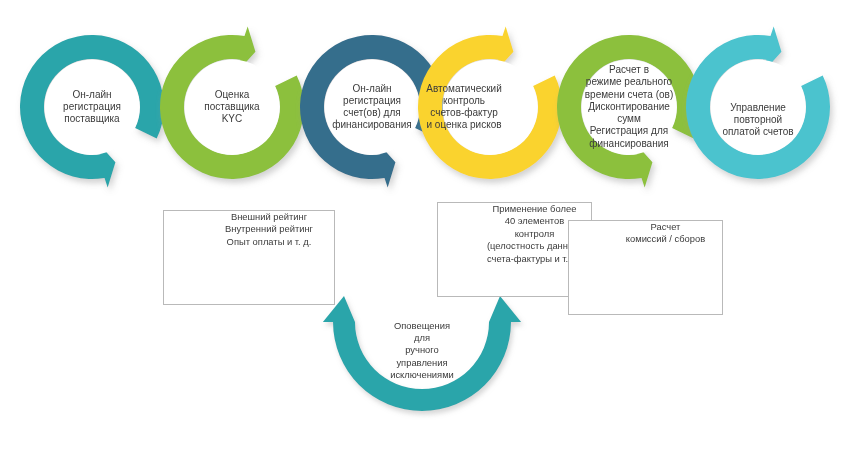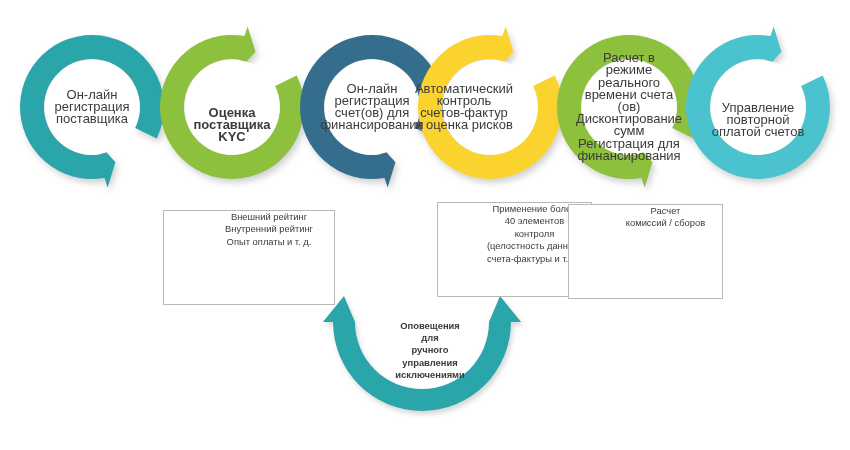--- a/index.html
+++ b/index.html
@@ -5,21 +5,21 @@
   html,body{margin:0;padding:0;}
   body{
     width:850px;height:450px;background:#ffffff;
     font-family:"Liberation Sans","DejaVu Sans",sans-serif;
     overflow:hidden;position:relative;
   }
   #stage{position:absolute;left:0;top:0;width:850px;height:450px;}
   svg.layer{position:absolute;left:0;top:0;width:850px;height:450px;}
   .ring-label{
     position:absolute;text-align:center;color:#3b3b3b;
-    font-size:13px;line-height:12.2px;white-space:pre-line;
+    font-size:10px;line-height:12.2px;white-space:pre-line;
     display:flex;align-items:center;justify-content:center;
     pointer-events:none;
   }
   .note-box{
     position:absolute;background:#ffffff;border:1px solid #b9b9b9;
     display:flex;align-items:flex-start;justify-content:center;text-align:center;
     color:#3b3b3b;font-size:9.4px;line-height:12.4px;white-space:pre-line;padding-left:40px;
   }
   .loop-label{
     position:absolute;text-align:center;color:#3b3b3b;
@@ -73,21 +73,21 @@
         <g>
           <path d="M 344 296 L 322.88 322 L 333 322 A 89 89 0 0 0 511 322 L 521.12 322 L 500 296 L 489 322 A 67 67 0 0 1 355 322 Z" fill="#2CA5AA" filter="url(#loopShadow)"></path>
         </g>
       </g>
   </svg>
 
   <div id="ring-labels">
       <div class="ring-label" style="left: 44px; top: 59px; width: 96px; height: 96px;">Он-лайн
 регистрация
 поставщика</div>
-      <div class="ring-label" style="left: 184px; top: 77px; width: 96px; height: 96px; font-weight: bold;">Оценка
+      <div class="ring-label" style="left: 184px; top: 59px; width: 96px; height: 96px;">Оценка
 поставщика
 KYC</div>
       <div class="ring-label" style="left: 324px; top: 59px; width: 96px; height: 96px;">Он-лайн
 регистрация
 счет(ов) для
 финансирования</div>
       <div class="ring-label" style="left: 416px; top: 59px; width: 96px; height: 96px;">Автоматический
 контроль
 счетов-фактур
 и оценка рисков</div>
@@ -104,22 +104,22 @@
     </div>
   <div id="note-boxes">
       <div class="note-box" style="left: 163px; top: 210px; width: 130px; height: 93px;"><span>Внешний рейтинг
 Внутренний рейтинг
 Опыт оплаты и т. д.</span></div>
       <div class="note-box" style="left: 437px; top: 202px; width: 113px; height: 93px;"><span>Применение более
 40 элементов
 контроля
 (целостность данных,
 счета-фактуры и т. д.)</span></div>
-      <div class="note-box" style="left: 568px; top: 204px; width: 113px; height: 93px;"><span>Расчет
+      <div class="note-box" style="left: 568px; top: 220px; width: 113px; height: 93px;"><span>Расчет
 комиссий / сборов</span></div>
     </div>
 
-  <div class="loop-label" style="left: 370px; top: 320px; width: 120px; font-weight: bold;">Оповещения
+  <div class="loop-label" style="left: 362px; top: 320px; width: 120px;">Оповещения
 для
 ручного
 управления
 исключениями</div>
 </div>
 
 </body></html>

